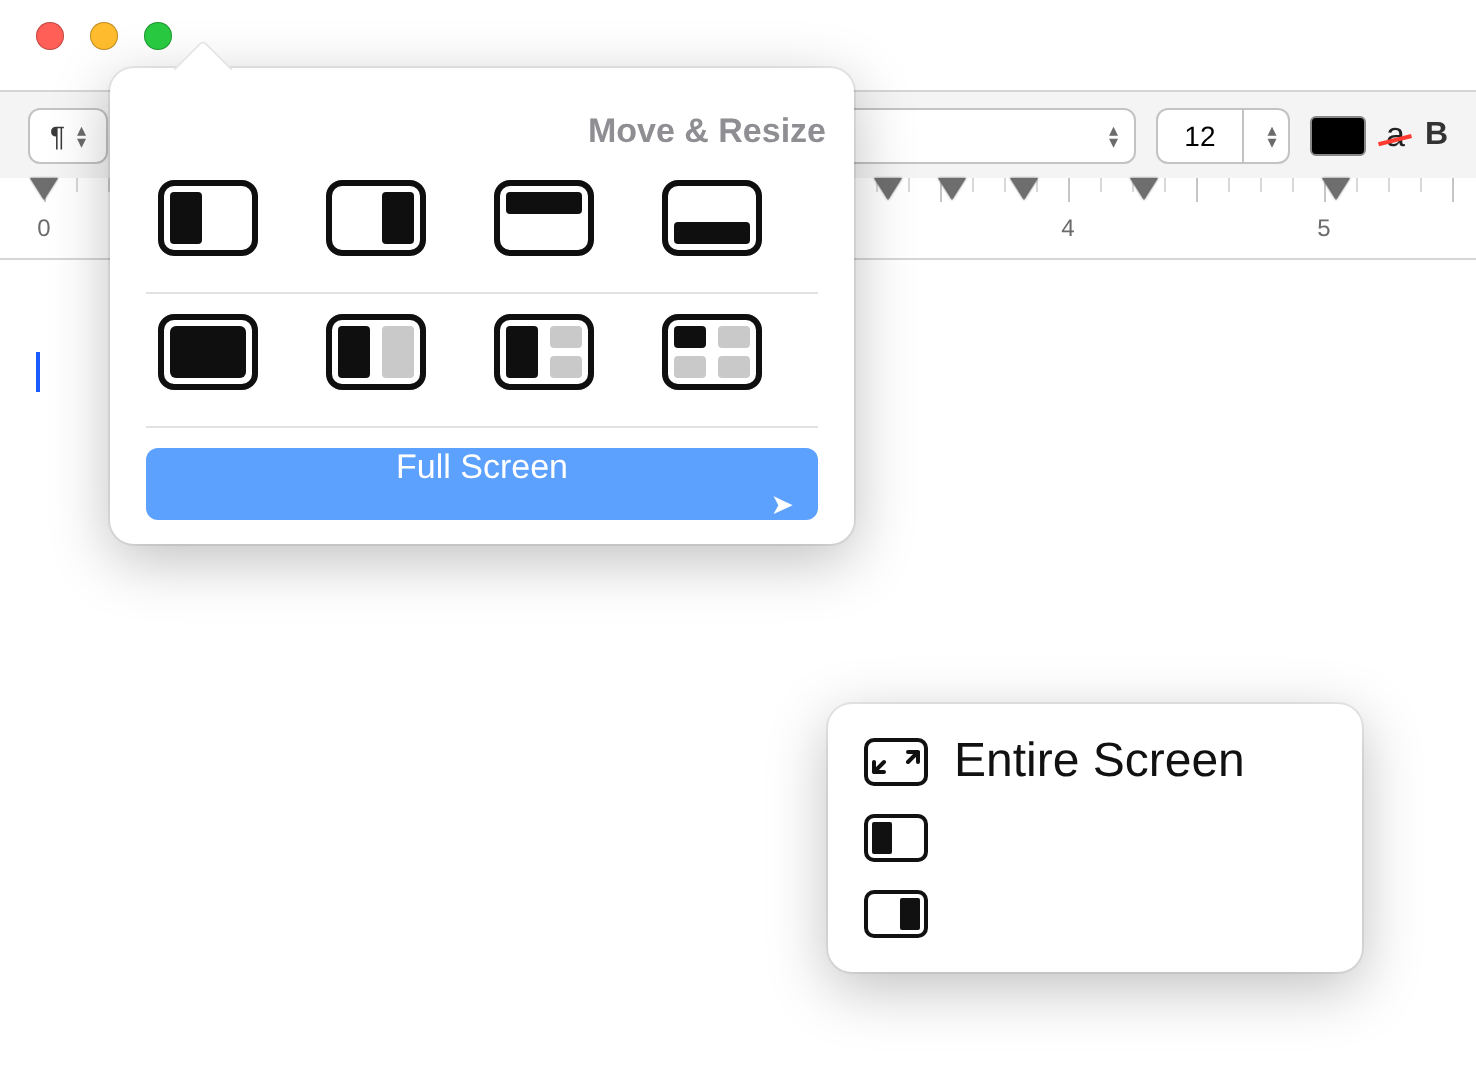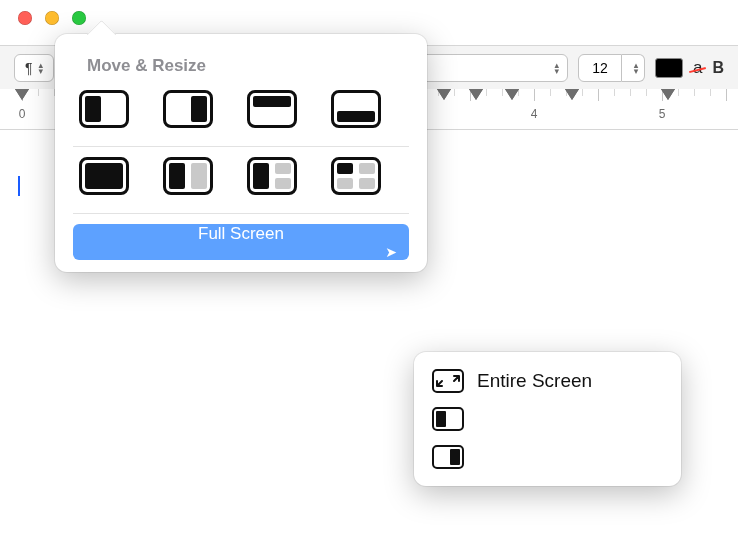--- a/index.html
+++ b/index.html
@@ -22,31 +22,31 @@
   .bold{font-weight:700;font-size:16px;color:#333;}
   .ruler{position:absolute;top:89px;left:0;right:0;height:40px;border-bottom:1px solid #d6d6d6;background:#fff;font-size:12px;color:#6b6b6b;}
   .ruler .maj{position:absolute;top:0;width:1px;height:12px;background:#c5c5c5;}
   .ruler .min{position:absolute;top:0;width:1px;height:7px;background:#d8d8d8;}
   .ruler .lbl{position:absolute;top:18px;transform:translateX(-50%);}
   .ruler .mk{position:absolute;top:0;width:0;height:0;border-left:7px solid transparent;border-right:7px solid transparent;border-top:11px solid #6e6e6e;filter:drop-shadow(0 0 0.5px #666);}
   .cursor{position:absolute;left:18px;top:176px;width:2px;height:20px;background:#1a5cff;}
   
   .popover{position:absolute;left:55px;top:34px;width:344px;background:#fff;border-radius:12px;box-shadow:0 8px 30px rgba(0,0,0,.25),0 0 0 1px rgba(0,0,0,.07);padding:16px 14px 6px;z-index:20;}
   .popover:before{content:"";position:absolute;top:-10px;left:36px;width:20px;height:20px;background:#fff;transform:rotate(45deg);border-top:1px solid rgba(0,0,0,.1);border-left:1px solid rgba(0,0,0,.1);border-radius:3px 0 0 0;}
-  .section-title{color:#8e8e93;font-size:17px;font-weight:600;margin:6px 0 14px 18px;}
+  .section-title{color:#8e8e93;font-size:17px;font-weight:600;margin:6px 0 14px 18px;text-align:right;}
   .icon-row{display:flex;gap:34px;padding:0 10px 14px;}
   .tile{width:44px;height:32px;border:3px solid #0f0f0f;border-radius:8px;background:#fff;position:relative;cursor:pointer;}
   .bar{position:absolute;background:#0f0f0f;border-radius:2px;}
   .hr{height:1px;background:#e2e2e2;margin:4px 4px 10px;}
   .menu-row{display:flex;align-items:center;height:36px;border-radius:6px;padding:0 12px;margin:2px 4px 6px;font-size:17px;}
   .menu-row.active{background:#5da1ff;color:#fff;flex-direction:column;}
   .menu-row .arrow{margin-left:auto;font-size:14px;}
   
   .submenu{position:absolute;left:414px;top:352px;width:251px;background:#fff;border-radius:12px;box-shadow:0 8px 30px rgba(0,0,0,.25),0 0 0 1px rgba(0,0,0,.07);padding:10px 8px;z-index:19;}
-  .sub-row{display:flex;align-items:center;gap:13px;height:38px;padding:0 10px;border-radius:6px;font-size:19px;color:#111;cursor:pointer;}
+  .sub-row{display:flex;align-items:center;gap:13px;height:38px;padding:0 10px;border-radius:6px;font-size:24px;color:#111;cursor:pointer;}
   .mini{width:28px;height:20px;border:2.5px solid #111;border-radius:5px;position:relative;flex-shrink:0;}
   .mini .fill{position:absolute;background:#111;border-radius:1px;}
 </style>
 </head>
 <body>
 
 <div class="top-row">
   <div class="traffic red"></div>
   <div class="traffic yellow"></div>
   <div class="traffic green"></div>

